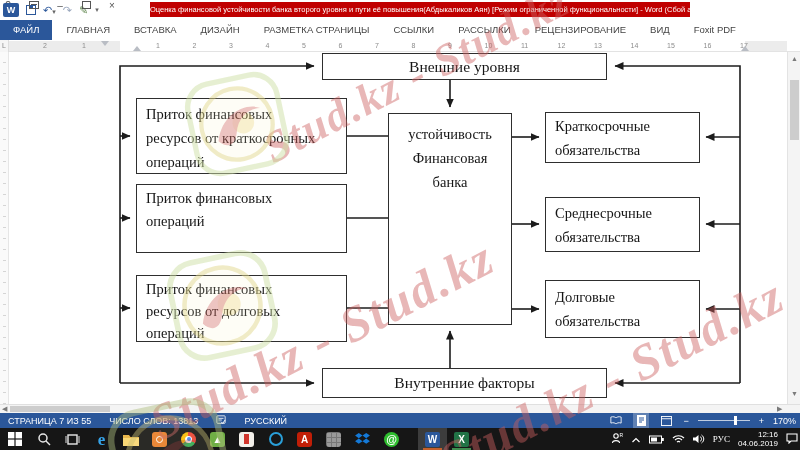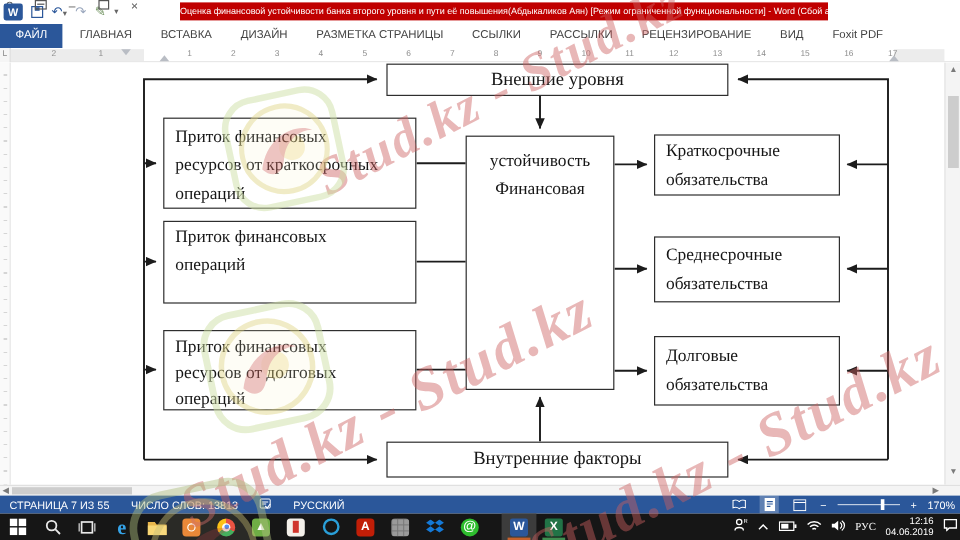--- a/index.html
+++ b/index.html
@@ -186,20 +186,21 @@
         <path d="M450,28 L450,55" marker-end="url(#ah)"></path>
         <path d="M450,316 L450,279" marker-end="url(#ah)"></path>
       </g>
     </svg>
 
     <div class="dbox box-top" style="left:322px; top:1px; width:285px; height:27px; line-height:25px;">Внешние уровня</div>
 
     <div class="dbox box-center" style="left:388px; top:61px; width:124px; height:212px;">
       <span class="bl">устойчивость</span>
       <span class="bl">Финансовая</span>
+      <span class="bl">банка</span>
     </div>
 
     <div class="dbox box-side" style="left:136px; top:46px; width:211px; height:76px;">
       <span class="bl">Приток финансовых</span>
       <span class="bl">ресурсов от краткосрочных</span>
       <span class="bl">операций</span>
     </div>
     <div class="dbox box-side" style="left:136px; top:132px; width:211px; height:69px; line-height:23px; padding-top:2px;">
       <span class="bl">Приток финансовых</span>
       <span class="bl">операций</span>

